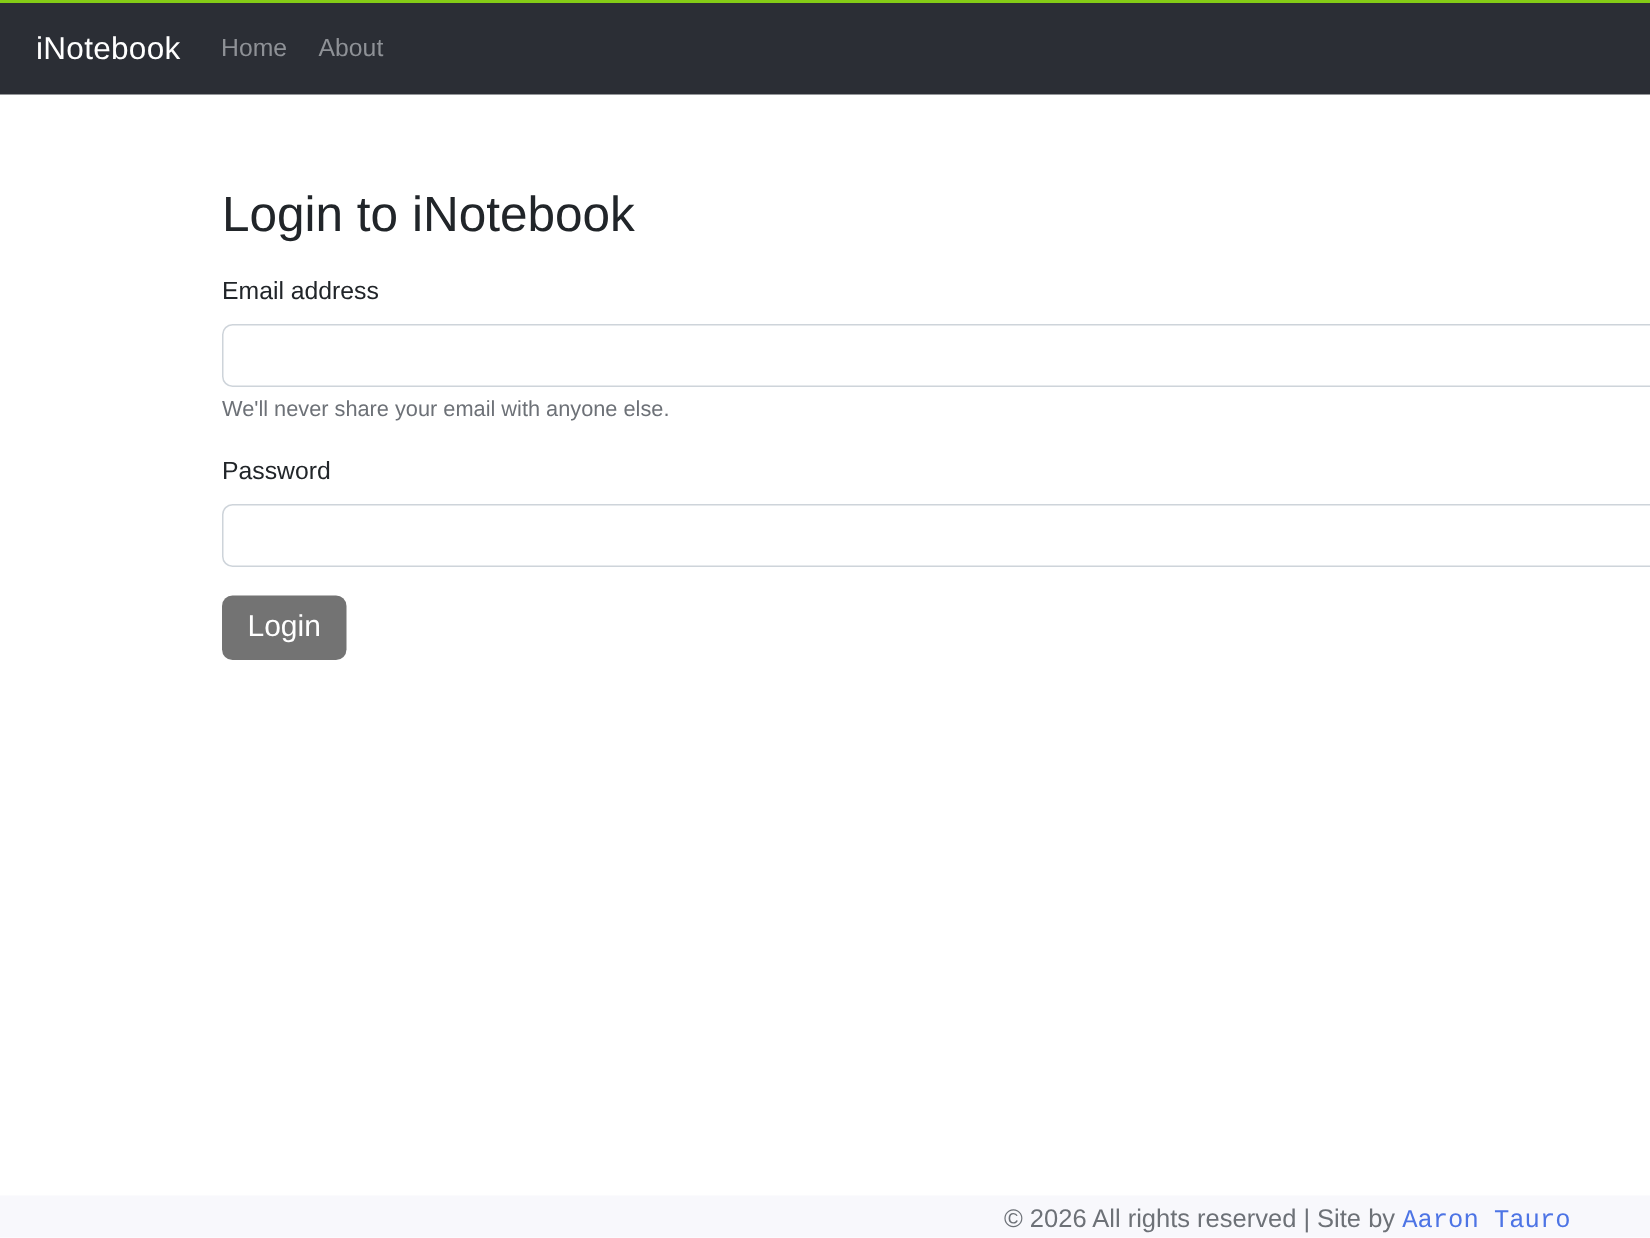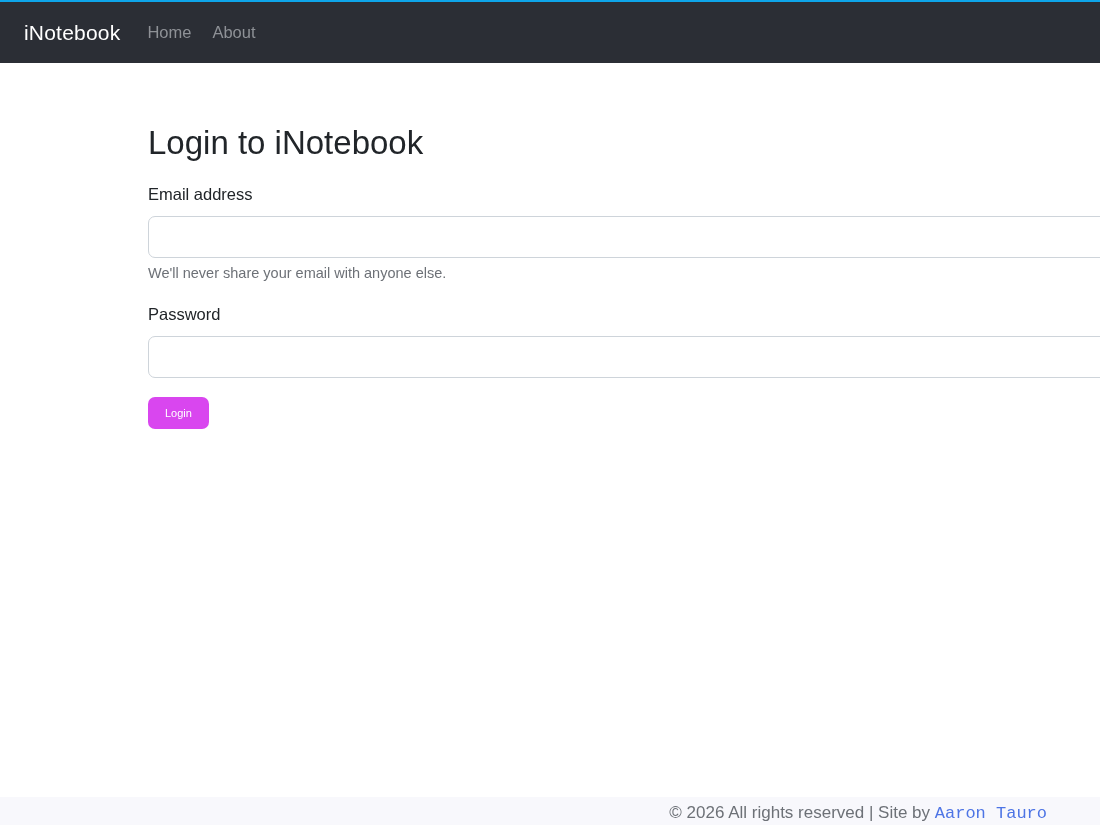--- a/index.html
+++ b/index.html
@@ -9,21 +9,21 @@
     overflow: hidden;
     background: #ffffff;
     font-family: "Liberation Sans", sans-serif;
     position: relative;
   }
 
   
   .navbar {
     height: 63px;
     background: #2b2e35;
-    border-top: 2px solid #0ea5e9;
+    border-top: 2px solid #84cc16;
     display: flex;
     align-items: center;
     padding: 0 24px;
   }
   .navbar-brand {
     color: #ffffff;
     font-size: 21px;
     font-weight: 500;
     text-decoration: none;
     letter-spacing: 0.2px;
@@ -75,26 +75,26 @@
     border-radius: 7px;
     outline: none;
   }
   .form-text {
     margin-top: 7px;
     font-size: 14.5px;
     color: #6d7177;
   }
   .btn-primary {
     margin-top: 19px;
-    background: #d946ef;
+    background: #737373;
     color: #ffffff;
     border: none;
     border-radius: 7px;
     padding: 10px 17px;
-    font-size: 11px;
+    font-size: 20px;
     font-family: "Liberation Sans", sans-serif;
     cursor: pointer;
   }
 
   
   .footer {
     position: absolute;
     top: 797px;
     left: 0;
     width: 100%;

